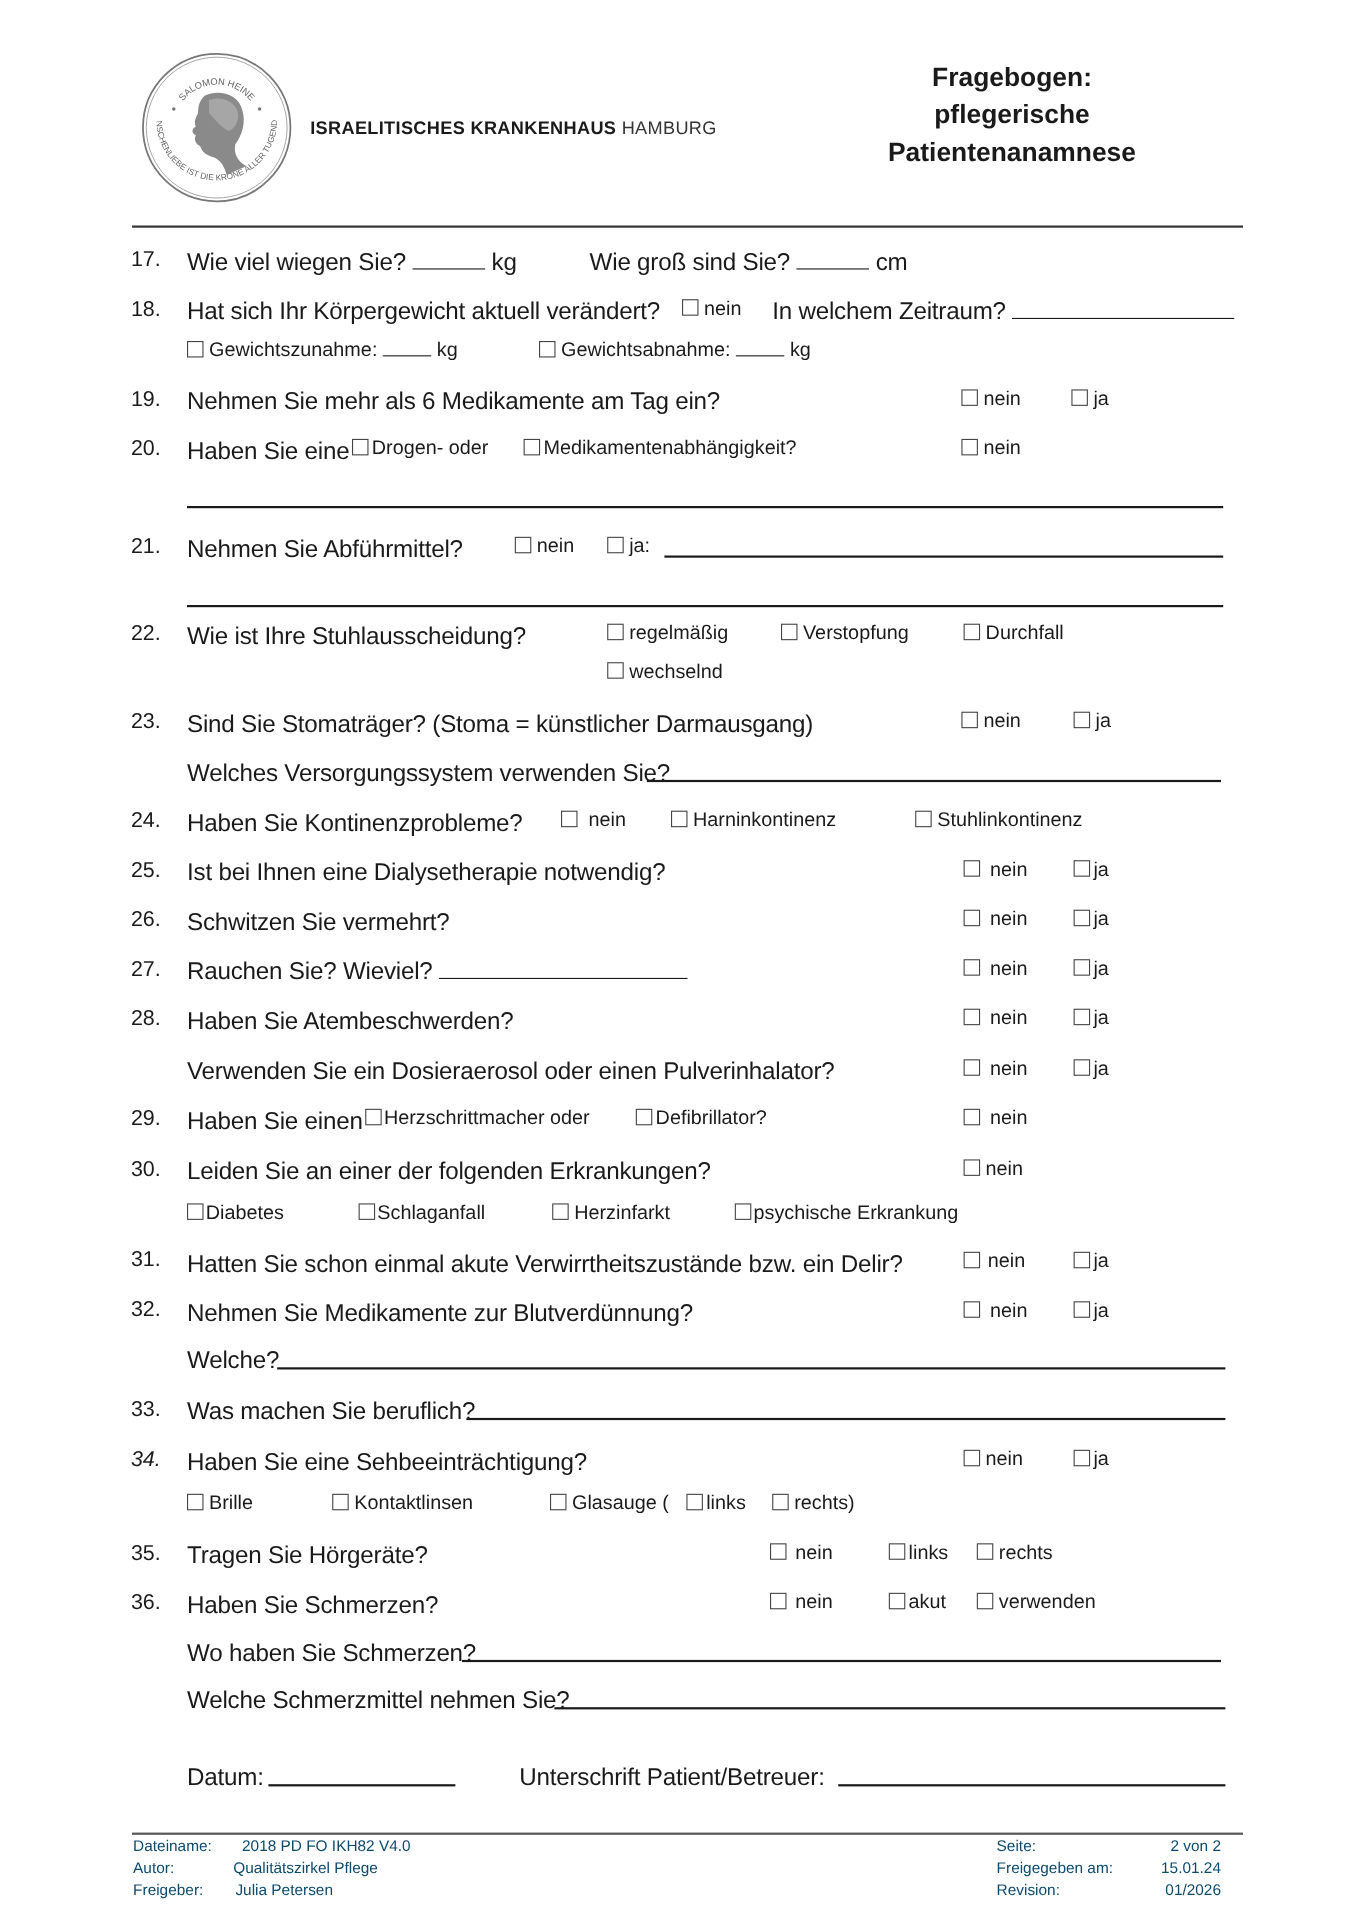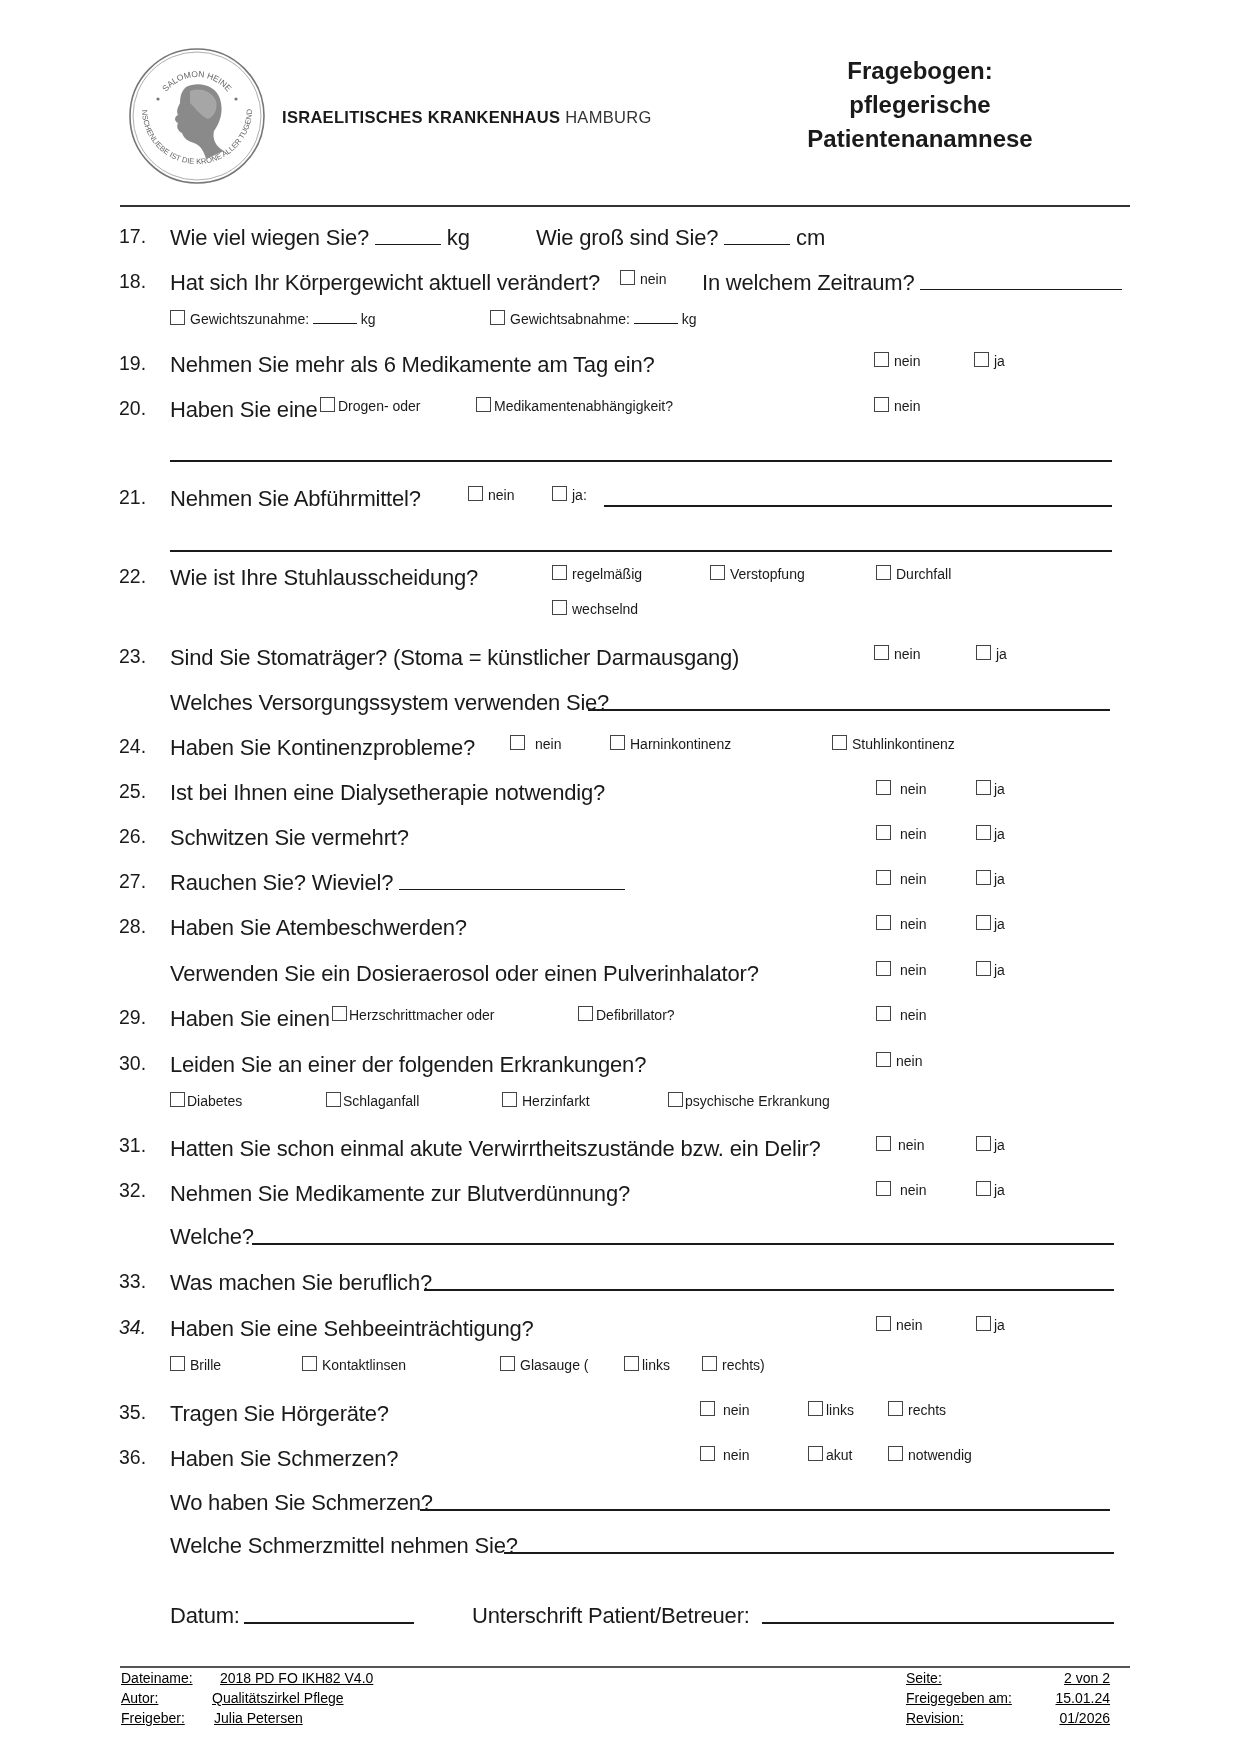--- a/index.html
+++ b/index.html
@@ -5,22 +5,22 @@
   html, body { margin: 0; padding: 0; background: #ffffff; }
   body { width: 1241px; height: 1754px; position: relative; overflow: hidden;
          font-family: "Liberation Sans", sans-serif; color: #1a1a1a; }
   .abs { position: absolute; }
   .q { font-size: 22px; white-space: nowrap; letter-spacing: -0.2px; }
   .num { position: absolute; left: 119px; font-size: 19.5px; }
   .cb { display: inline-block; width: 15px; height: 15px; border: 1.3px solid #444; vertical-align: -1px; margin-right: 5px; background: #fff; box-sizing: border-box; cursor: pointer; }
   .blank { display: inline-block; border-bottom: 1.6px solid #1a1a1a; height: 17px; vertical-align: baseline; }
   .rule { position: absolute; height: 1.6px; background: #1a1a1a; }
   .hr { position: absolute; left: 120px; width: 1010px; height: 1.5px; background: #333; }
-  .opt { position: absolute; font-size: 14px; white-space: nowrap; }
-  .footer { font-size: 14px; position: absolute; color: #000000; text-decoration: underline; }
+  .opt { position: absolute; font-size: 18px; white-space: nowrap; }
+  .footer { font-size: 14px; position: absolute; color: #0c4a6e; }
   .title { position: absolute; left: 780px; width: 280px; text-align: center; font-weight: bold; font-size: 24px; line-height: 34px; }
   .logo-text { position: absolute; left: 282px; top: 108px; font-size: 16.5px; letter-spacing: 0.3px; }
 </style>
 </head>
 <body>
 
 <div class="abs" style="left:128px; top:47px; width:138px; height:138px;">
   <svg width="138" height="138" viewBox="0 0 138 138">
     <defs>
       <path id="topArc" d="M 30 69 A 39 39 0 0 1 108 69"></path>
@@ -213,21 +213,21 @@
   <div class="opt" style="left:700px; top:1401px;"><span class="cb" style="margin-right:8px;"></span><span>nein</span></div>
   <div class="opt" style="left:808px; top:1401px;"><span class="cb" style="margin-right:3px;"></span><span>links</span></div>
   <div class="opt" style="left:888px; top:1401px;"><span class="cb"></span><span>rechts</span></div>
 </div>
 
 <div>
   <span class="num" style="top:1446px;">36.</span>
   <div class="abs q" style="left:170px; top:1446px;">Haben Sie Schmerzen?</div>
   <div class="opt" style="left:700px; top:1446px;"><span class="cb" style="margin-right:8px;"></span><span>nein</span></div>
   <div class="opt" style="left:808px; top:1446px;"><span class="cb" style="margin-right:3px;"></span><span>akut</span></div>
-  <div class="opt" style="left:888px; top:1446px;"><span class="cb"></span><span>notwendig</span></div>
+  <div class="opt" style="left:888px; top:1446px;"><span class="cb"></span><span>verwenden</span></div>
   <div class="abs q" style="left:170px; top:1490px;">Wo haben Sie Schmerzen?</div>
   <div class="rule" style="left:420px; top:1509px; width:690px;"></div>
   <div class="abs q" style="left:170px; top:1533px;">Welche Schmerzmittel nehmen Sie?</div>
   <div class="rule" style="left:504px; top:1552px; width:610px;"></div>
 </div>
 
 <div>
   <div class="abs q" style="left:170px; top:1603px;">Datum:</div>
   <div class="rule" style="left:244px; top:1622px; width:170px;"></div>
   <div class="abs q" style="left:472px; top:1603px;">Unterschrift Patient/Betreuer:</div>

